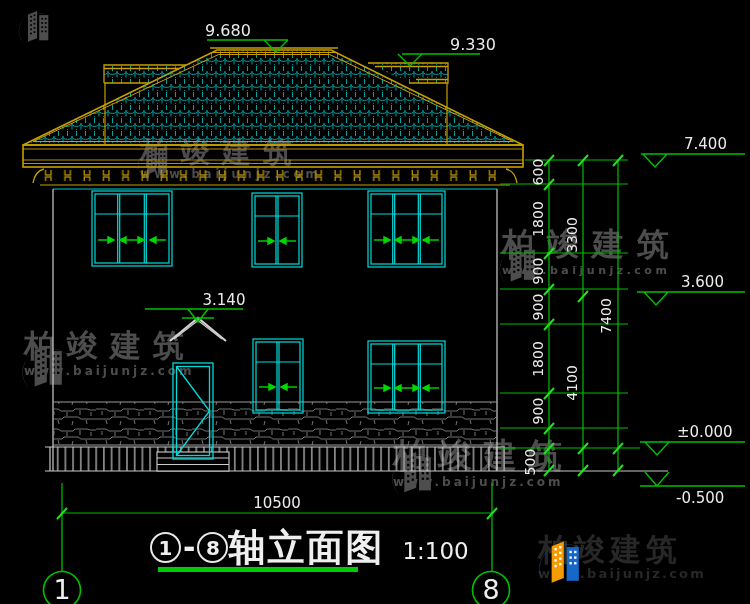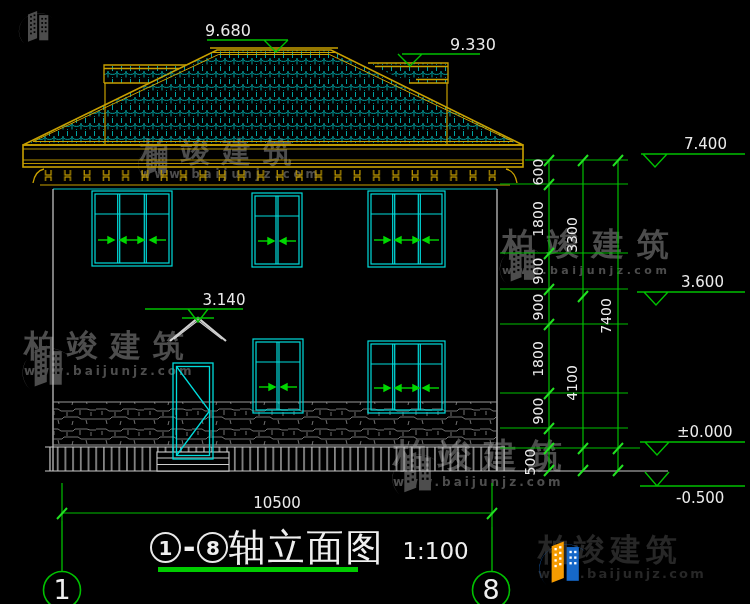--- a/index.html
+++ b/index.html
@@ -8,21 +8,21 @@
   #stage svg{position:absolute;left:0;top:0;}
   svg text{font-family:"DejaVu Sans","Liberation Sans",sans-serif;}
   .wm{position:absolute;display:flex;align-items:flex-start;color:#4d4d4d;}
   .wm .col{display:flex;flex-direction:column;}
   .wm .brand{font-weight:bold;white-space:nowrap;line-height:1;}
   .wm .url{font-weight:bold;white-space:nowrap;line-height:1;}
   .title-block{position:absolute;left:150px;top:529px;display:flex;align-items:center;color:#efefef;}
   .axis-chip{width:27px;height:27px;border:2.5px solid #e8e8e8;border-radius:50%;
              display:flex;align-items:center;justify-content:center;font-size:20px;font-weight:600;}
   .title-dash{font-size:30px;margin:0 2px;font-weight:600;}
-  .title-name{font-size:37px;font-weight:400;letter-spacing:2px;line-height:1;}
+  .title-name{font-size:37px;font-weight:700;letter-spacing:2px;line-height:1;}
   .title-scale{font-size:23px;margin-left:18px;margin-top:6px;}
   .title-underline{position:absolute;left:158px;top:567px;width:200px;height:5px;background:#00cb00;}
   .footer{position:absolute;left:532px;top:533px;display:flex;align-items:flex-start;color:#272727;}
   .footer .col{display:flex;flex-direction:column;margin-left:6px;}
   .footer .brand{font-size:31px;font-weight:bold;letter-spacing:5px;line-height:1.05;white-space:nowrap;}
   .footer .url{font-size:13px;font-weight:bold;letter-spacing:2.2px;white-space:nowrap;}
 </style>
 </head>
 <body>
 

